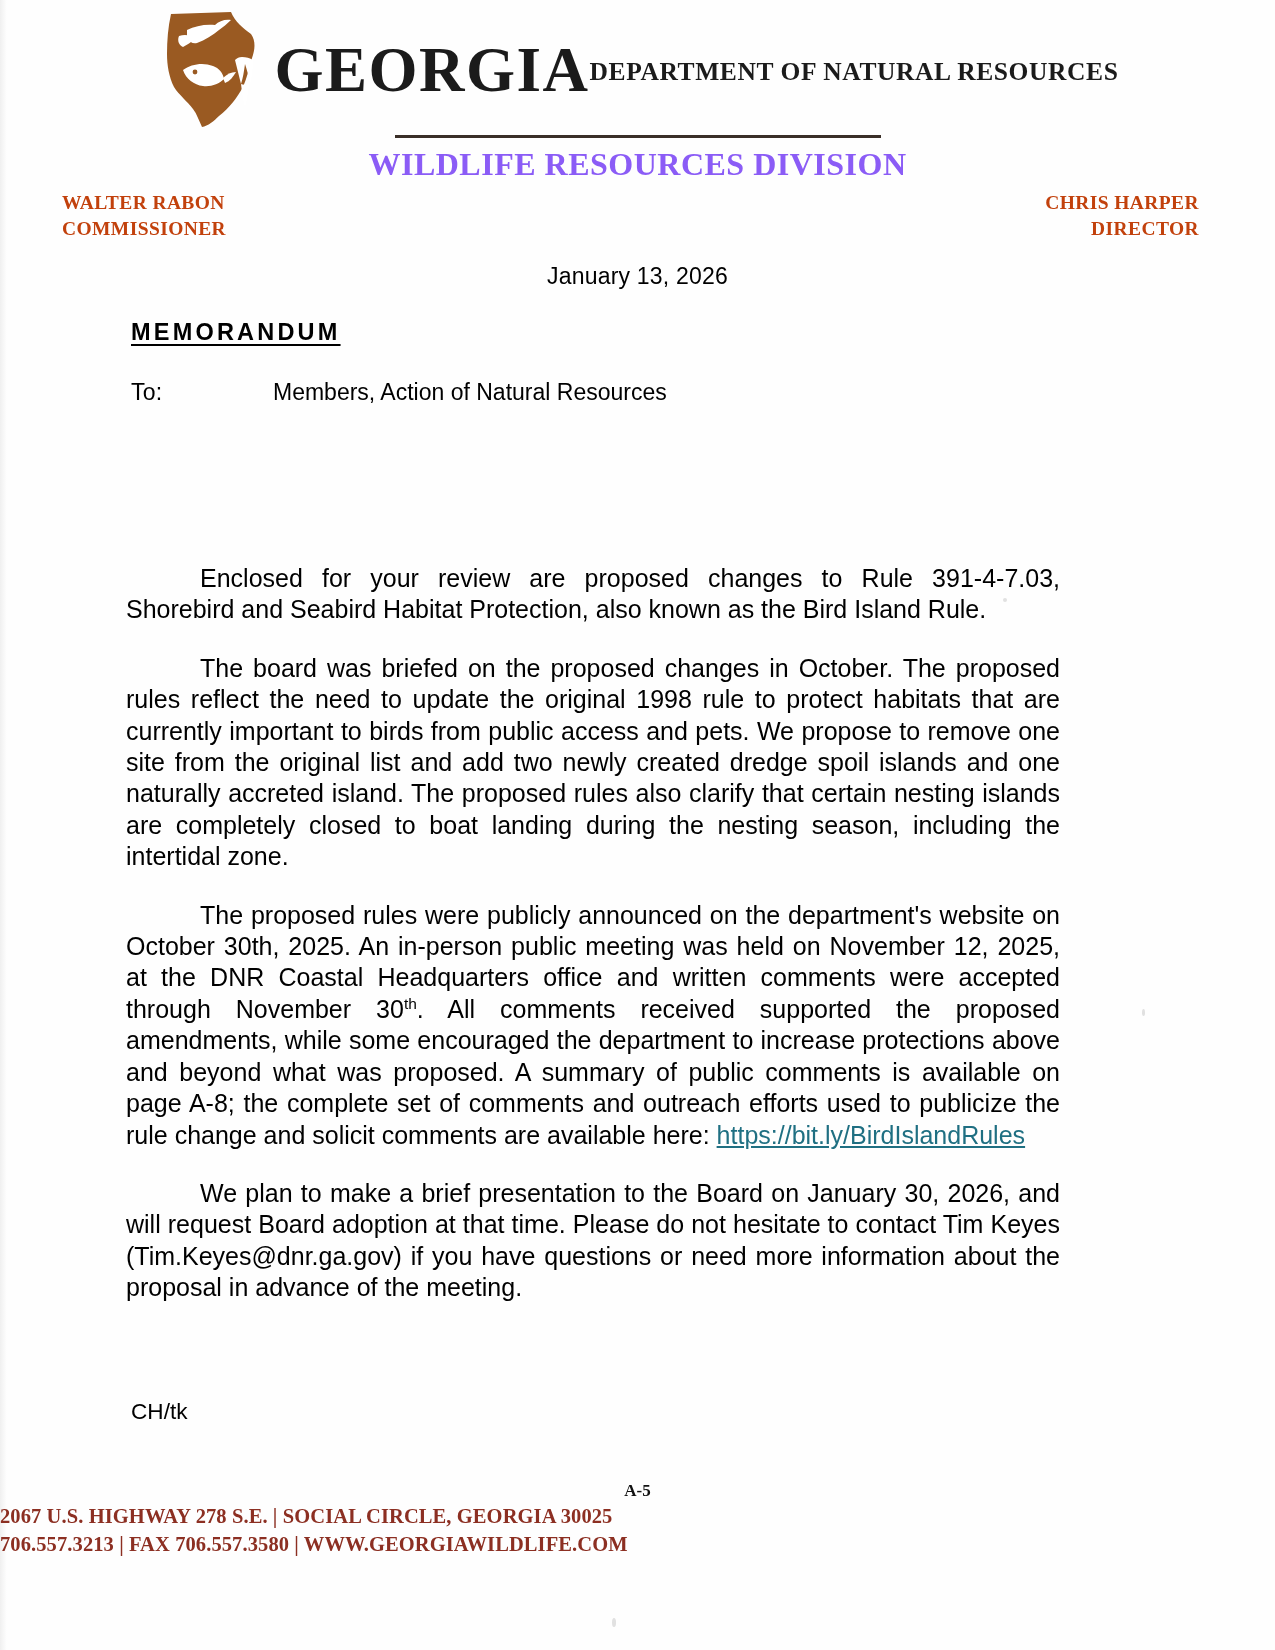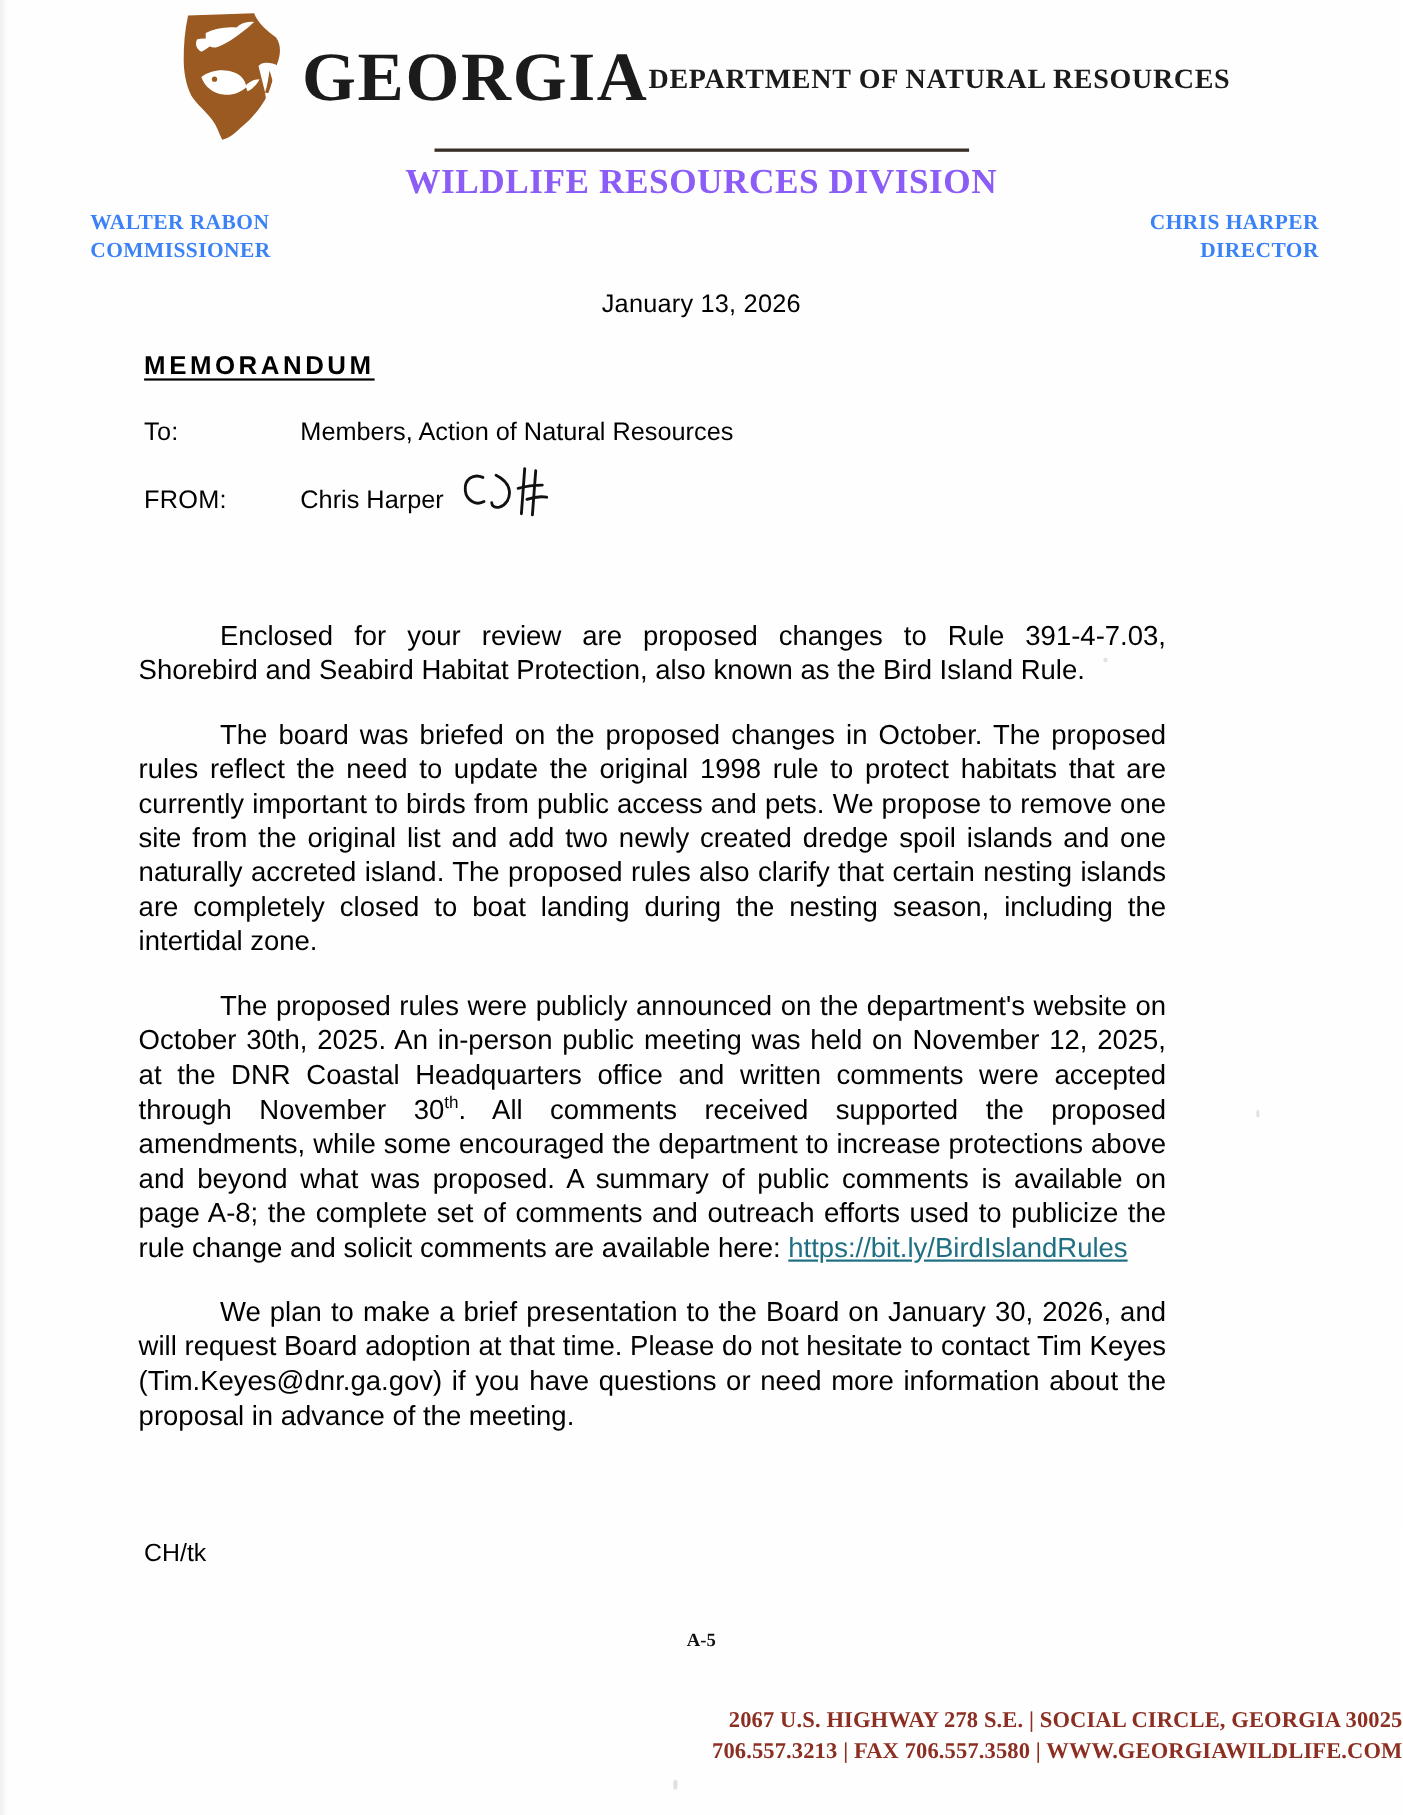--- a/index.html
+++ b/index.html
@@ -81,22 +81,21 @@
   }
 
   
   .officer {
     position: absolute;
     font-family: "Liberation Serif", serif;
     font-size: 19.5px;
     font-weight: 700;
     letter-spacing: 0.4px;
     line-height: 1.32;
-    color: #3b82f6;
-    margin-left: 20px;
+    color: #c2410c;
   }
   .officer.left  { left: 62px;  top: 190px; text-align: left; }
   .officer.right { right: 76px; top: 190px; text-align: right; }
 
   
   .doc-date {
     position: absolute;
     top: 263px;
     left: 0;
     width: 100%;
@@ -182,28 +181,27 @@
     font-family: "Liberation Serif", serif;
     font-size: 17px;
     font-weight: 700;
     color: #111;
   }
   .footer-contact {
     position: absolute;
     top: 1503px;
     left: 0;
     width: 100%;
-    text-align: right;
+    text-align: left;
     font-family: "Liberation Serif", serif;
     font-size: 20.5px;
     font-weight: 700;
     color: #8c2f22;
     line-height: 1.36;
     letter-spacing: 0.1px;
-    margin-top: 48px;
   }
 
   
   .scan-edge-l { position: absolute; left: 0; top: 0; width: 7px; height: 100%;
                  background: linear-gradient(to right, #e4e4e4, #ffffff); opacity: .55; }
   .scan-speck  { position: absolute; background: #c9c9c9; border-radius: 50%; opacity: .55; }
 </style>
 </head>
 <body>
 
@@ -264,38 +262,20 @@
 
   <div class="doc-date">January 13, 2026</div>
 
   <div class="memo-title">MEMORANDUM</div>
 
   <div class="field-row to">
     <span class="label">To:</span>
     <span>Members, Action of Natural Resources</span>
   </div>
 
-  <div class="field-row from">
-    <span class="label">FROM:</span>
-    <span class="from-value">
-      <span>Chris Harper</span>
-      <span class="signature">
-        <svg viewBox="0 0 92 50" width="92" height="50" aria-hidden="true">
-          <g fill="none" stroke="#111" stroke-width="2.6" stroke-linecap="round">
-            <path d="M22 12 C13 8 5 14 6 24 C7 33 16 38 23 34"></path>
-            <path d="M34 10 C40 13 45 17 46 24 C47 31 43 37 37 39 C33 40 30 38 30 35"></path>
-            <path d="M60 4 C59 17 58 31 57 45"></path>
-            <path d="M70 6 C69 19 68 33 67 46"></path>
-            <path d="M54 22 C61 20 69 19 76 19"></path>
-            <path d="M62 32 C68 30 74 29 80 30"></path>
-          </g>
-        </svg>
-      </span>
-    </span>
-  </div>
 
 
   <div class="body-text">
     <p>Enclosed for your review are proposed changes to Rule 391-4-7.03, Shorebird and Seabird Habitat Protection, also known as the Bird Island Rule.</p>
     <p>The board was briefed on the proposed changes in October.  The proposed rules reflect the need to update the original 1998 rule to protect habitats that are currently important to birds from public access and pets.  We propose to remove one site from the original list and add two newly created dredge spoil islands and one naturally accreted island. The proposed rules also clarify that certain nesting islands are completely closed to boat landing during the nesting season, including the intertidal zone.</p>
     <p><span>The proposed rules were publicly announced on the department's website on October 30th, 2025.  An in-person public meeting was held on November 12, 2025, at the DNR Coastal Headquarters office and written comments were accepted through November 30</span><sup>th</sup><span>.  All comments received supported the proposed amendments, while some encouraged the department to increase protections above and beyond what was proposed. A summary of public comments is available on page A-8; the complete set of comments and outreach efforts used to publicize the rule change and solicit comments are available here: </span><a class="weblink" href="#">https://bit.ly/BirdIslandRules</a></p>
     <p>We plan to make a brief presentation to the Board on January 30, 2026, and will request Board adoption at that time. Please do not hesitate to contact Tim Keyes (Tim.Keyes@dnr.ga.gov) if you have questions or need more information about the proposal in advance of the meeting.</p>
   </div>
 
   <div class="initials">CH/tk</div>

